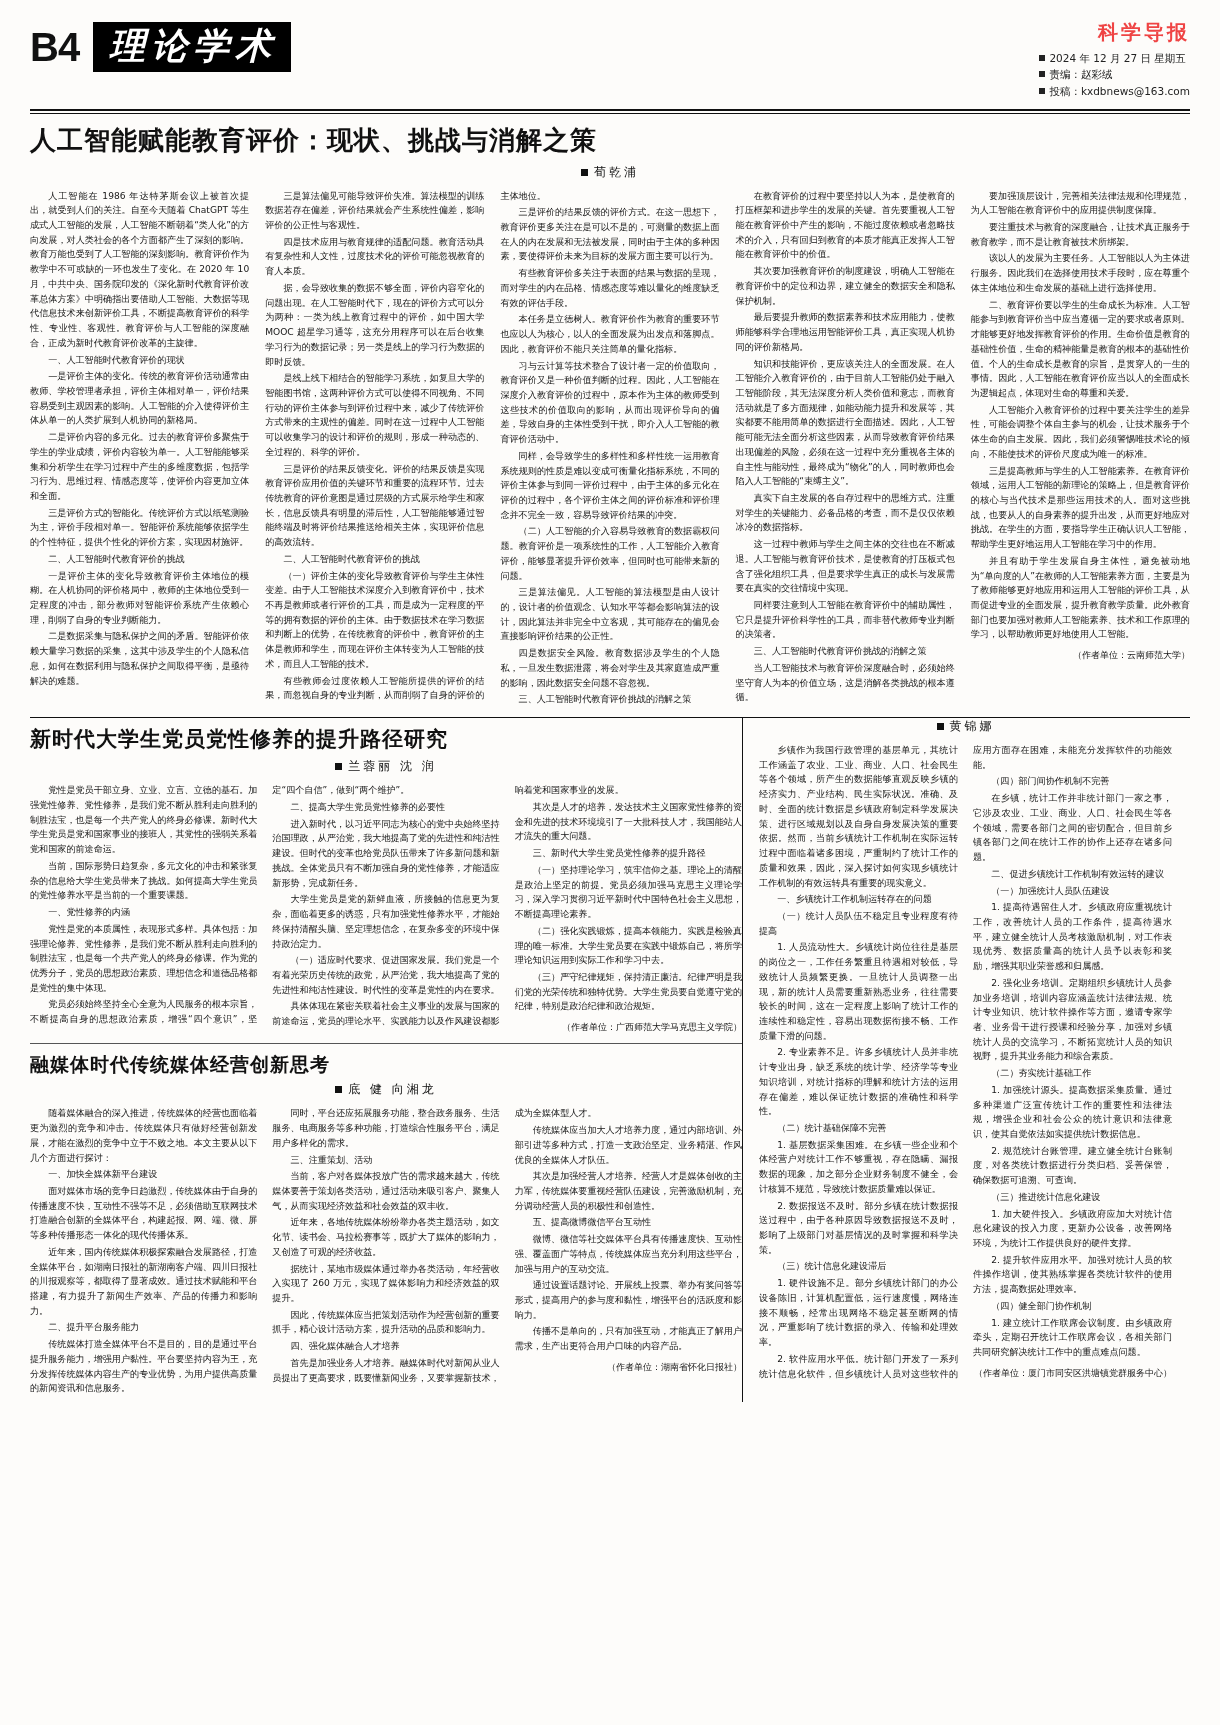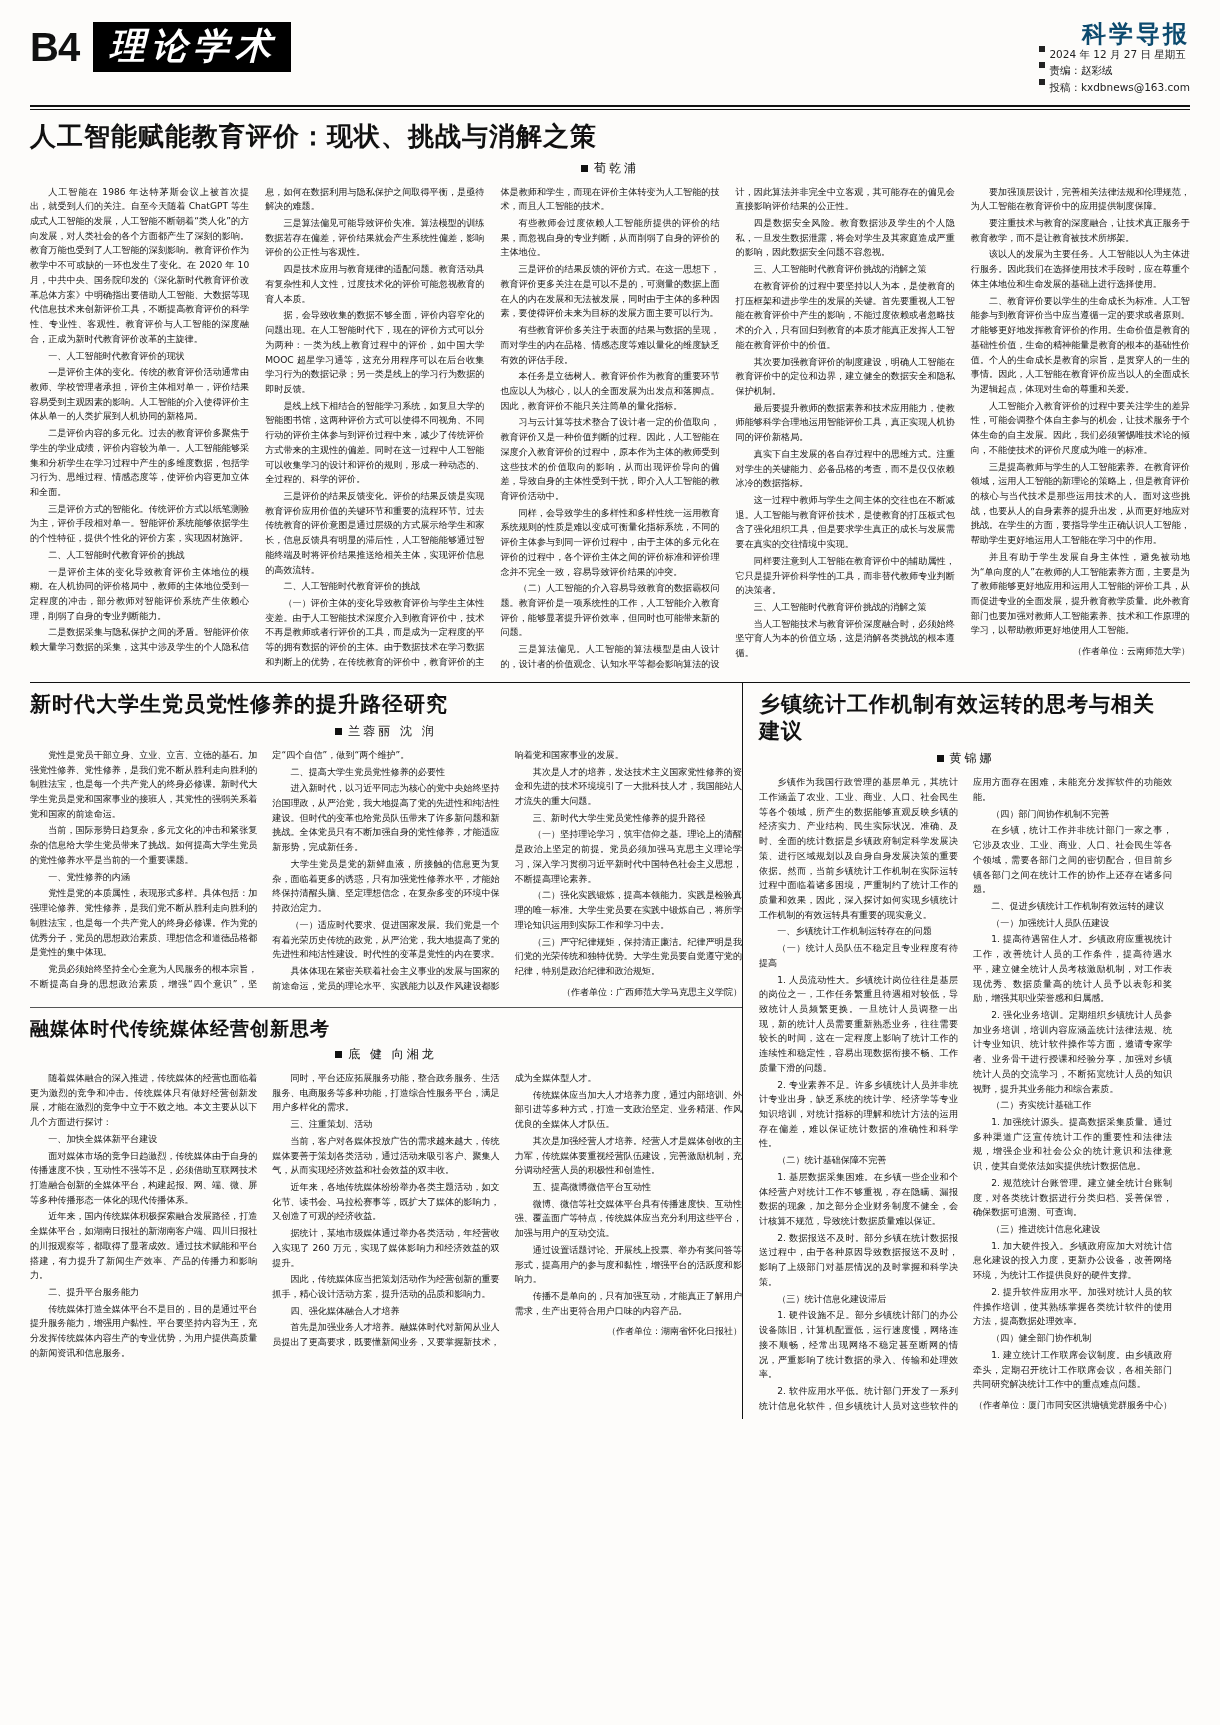--- a/index.html
+++ b/index.html
@@ -16,23 +16,23 @@
   
   .masthead { display:flex; align-items:flex-start; justify-content:space-between; padding-bottom:6px; }
   .mast-left { display:flex; align-items:center; gap:10px; }
   .page-no { font-family:"Liberation Sans", sans-serif; font-weight:bold; font-size:40px; letter-spacing:-1px; color:#111; line-height:1; padding-right:4px;}
   .section-badge {
     background:#000000; color:#fff; font-family:"Liberation Sans", sans-serif;
     font-weight:bold; font-size:36px; letter-spacing:6px;
     padding:6px 14px 8px 16px; line-height:1; font-style:italic;
   }
   .mast-right { text-align:right; }
-  .paper-name { font-family:"Liberation Serif", serif; font-weight:bold; font-size:24px; letter-spacing:3px; color:#0c4a6e; line-height:1; }
+  .paper-name { font-family:"Liberation Serif", serif; font-weight:bold; font-size:20px; letter-spacing:3px; color:#ef4444; line-height:1; margin-bottom:8px;}
   .mast-meta { font-size:10.5px; color:#222; line-height:1.55; text-align:left; }
-  .mast-meta div { display:flex; gap:4px; justify-content:flex-start;}
+  .mast-meta div { display:flex; align-items:center; gap:4px; justify-content:flex-start;}
   .sqr { display:inline-block; width:6px; height:6px; background:#222; }
   .rule-top { border-top:2px solid #111; margin:4px 0 0 0; }
   .rule-thin { border-top:1px solid #111; margin:2px 0 10px 0; }
 
   
   .cjk { font-family:"DejaVu Sans", "Liberation Sans", sans-serif; }
   .body-col p { margin:0 0 2px 0; text-indent:2em; text-align:justify; }
   .body-col { font-size:9.1px; line-height:1.62; color:#161616; font-family:"DejaVu Sans", sans-serif; }
   .sig { text-align:right; margin-top:6px; font-size:9px; }
 
@@ -117,20 +117,21 @@
       <p>本任务是立德树人。教育评价作为教育的重要环节也应以人为核心，以人的全面发展为出发点和落脚点。因此，教育评价不能只关注简单的量化指标。</p>
       <p>习与云计算等技术整合了设计者一定的价值取向，教育评价又是一种价值判断的过程。因此，人工智能在深度介入教育评价的过程中，原本作为主体的教师受到这些技术的价值取向的影响，从而出现评价导向的偏差，导致自身的主体性受到干扰，即介入人工智能的教育评价活动中。</p>
       <p>同样，会导致学生的多样性和多样性统一运用教育系统规则的性质是难以变成可衡量化指标系统，不同的评价主体参与到同一评价过程中，由于主体的多元化在评价的过程中，各个评价主体之间的评价标准和评价理念并不完全一致，容易导致评价结果的冲突。</p>
       <p>（二）人工智能的介入容易导致教育的数据霸权问题。教育评价是一项系统性的工作，人工智能介入教育评价，能够显著提升评价效率，但同时也可能带来新的问题。</p>
       <p>三是算法偏见。人工智能的算法模型是由人设计的，设计者的价值观念、认知水平等都会影响算法的设计，因此算法并非完全中立客观，其可能存在的偏见会直接影响评价结果的公正性。</p>
       <p>四是数据安全风险。教育数据涉及学生的个人隐私，一旦发生数据泄露，将会对学生及其家庭造成严重的影响，因此数据安全问题不容忽视。</p>
       <p>三、人工智能时代教育评价挑战的消解之策</p>
       <p>在教育评价的过程中要坚持以人为本，是使教育的打压框架和进步学生的发展的关键。首先要重视人工智能在教育评价中产生的影响，不能过度依赖或者忽略技术的介入，只有回归到教育的本质才能真正发挥人工智能在教育评价中的价值。</p>
       <p>其次要加强教育评价的制度建设，明确人工智能在教育评价中的定位和边界，建立健全的数据安全和隐私保护机制。</p>
       <p>最后要提升教师的数据素养和技术应用能力，使教师能够科学合理地运用智能评价工具，真正实现人机协同的评价新格局。</p>
+      <p>知识和技能评价，更应该关注人的全面发展。在人工智能介入教育评价的，由于目前人工智能仍处于融入工智能阶段，其无法深度分析人类价值和意志，而教育活动就是了多方面规律，如能动能力提升和发展等，其实都要不能用简单的数据进行全面描述。因此，人工智能可能无法全面分析这些因素，从而导致教育评价结果出现偏差的风险，必须在这一过程中充分重视各主体的自主性与能动性，最终成为“物化”的人，同时教师也会陷入人工智能的“束缚主义”。</p>
       <p>真实下自主发展的各自存过程中的思维方式。注重对学生的关键能力、必备品格的考查，而不是仅仅依赖冰冷的数据指标。</p>
       <p>这一过程中教师与学生之间主体的交往也在不断减退。人工智能与教育评价技术，是使教育的打压板式包含了强化组织工具，但是要求学生真正的成长与发展需要在真实的交往情境中实现。</p>
       <p>同样要注意到人工智能在教育评价中的辅助属性，它只是提升评价科学性的工具，而非替代教师专业判断的决策者。</p>
       <p>三、人工智能时代教育评价挑战的消解之策</p>
       <p>当人工智能技术与教育评价深度融合时，必须始终坚守育人为本的价值立场，这是消解各类挑战的根本遵循。</p>
       <p>要加强顶层设计，完善相关法律法规和伦理规范，为人工智能在教育评价中的应用提供制度保障。</p>
       <p>要注重技术与教育的深度融合，让技术真正服务于教育教学，而不是让教育被技术所绑架。</p>
       <p>该以人的发展为主要任务。人工智能以人为主体进行服务。因此我们在选择使用技术手段时，应在尊重个体主体地位和生命发展的基础上进行选择使用。</p>
       <p>二、教育评价要以学生的生命成长为标准。人工智能参与到教育评价当中应当遵循一定的要求或者原则。才能够更好地发挥教育评价的作用。生命价值是教育的基础性价值，生命的精神能量是教育的根本的基础性价值。个人的生命成长是教育的宗旨，是贯穿人的一生的事情。因此，人工智能在教育评价应当以人的全面成长为逻辑起点，体现对生命的尊重和关爱。</p>
       <p>人工智能介入教育评价的过程中要关注学生的差异性，可能会调整个体自主参与的机会，让技术服务于个体生命的自主发展。因此，我们必须警惕唯技术论的倾向，不能使技术的评价尺度成为唯一的标准。</p>
@@ -200,21 +201,20 @@
           <p>通过设置话题讨论、开展线上投票、举办有奖问答等形式，提高用户的参与度和黏性，增强平台的活跃度和影响力。</p>
           <p>传播不是单向的，只有加强互动，才能真正了解用户需求，生产出更符合用户口味的内容产品。</p>
           <div class="sig cjk">（作者单位：湖南省怀化日报社）</div>
         </div>
       </div>
 
     </div>
 
     <div class="lower-right">
       <div class="article">
-        <div class="art-title t-mid cjk">乡镇统计工作机制有效运转的思考与相关建议</div>
         <div class="byline cjk">
           <span class="mk"></span><span>黄锦娜</span>
         </div>
         <div class="cols-2 body-col">
           <p>乡镇作为我国行政管理的基层单元，其统计工作涵盖了农业、工业、商业、人口、社会民生等各个领域，所产生的数据能够直观反映乡镇的经济实力、产业结构、民生实际状况。准确、及时、全面的统计数据是乡镇政府制定科学发展决策、进行区域规划以及自身自身发展决策的重要依据。然而，当前乡镇统计工作机制在实际运转过程中面临着诸多困境，严重制约了统计工作的质量和效果，因此，深入探讨如何实现乡镇统计工作机制的有效运转具有重要的现实意义。</p>
           <p>一、乡镇统计工作机制运转存在的问题</p>
           <p>（一）统计人员队伍不稳定且专业程度有待提高</p>
           <p>1. 人员流动性大。乡镇统计岗位往往是基层的岗位之一，工作任务繁重且待遇相对较低，导致统计人员频繁更换。一旦统计人员调整一出现，新的统计人员需要重新熟悉业务，往往需要较长的时间，这在一定程度上影响了统计工作的连续性和稳定性，容易出现数据衔接不畅、工作质量下滑的问题。</p>
           <p>2. 专业素养不足。许多乡镇统计人员并非统计专业出身，缺乏系统的统计学、经济学等专业知识培训，对统计指标的理解和统计方法的运用存在偏差，难以保证统计数据的准确性和科学性。</p>
           <p>（二）统计基础保障不完善</p>

